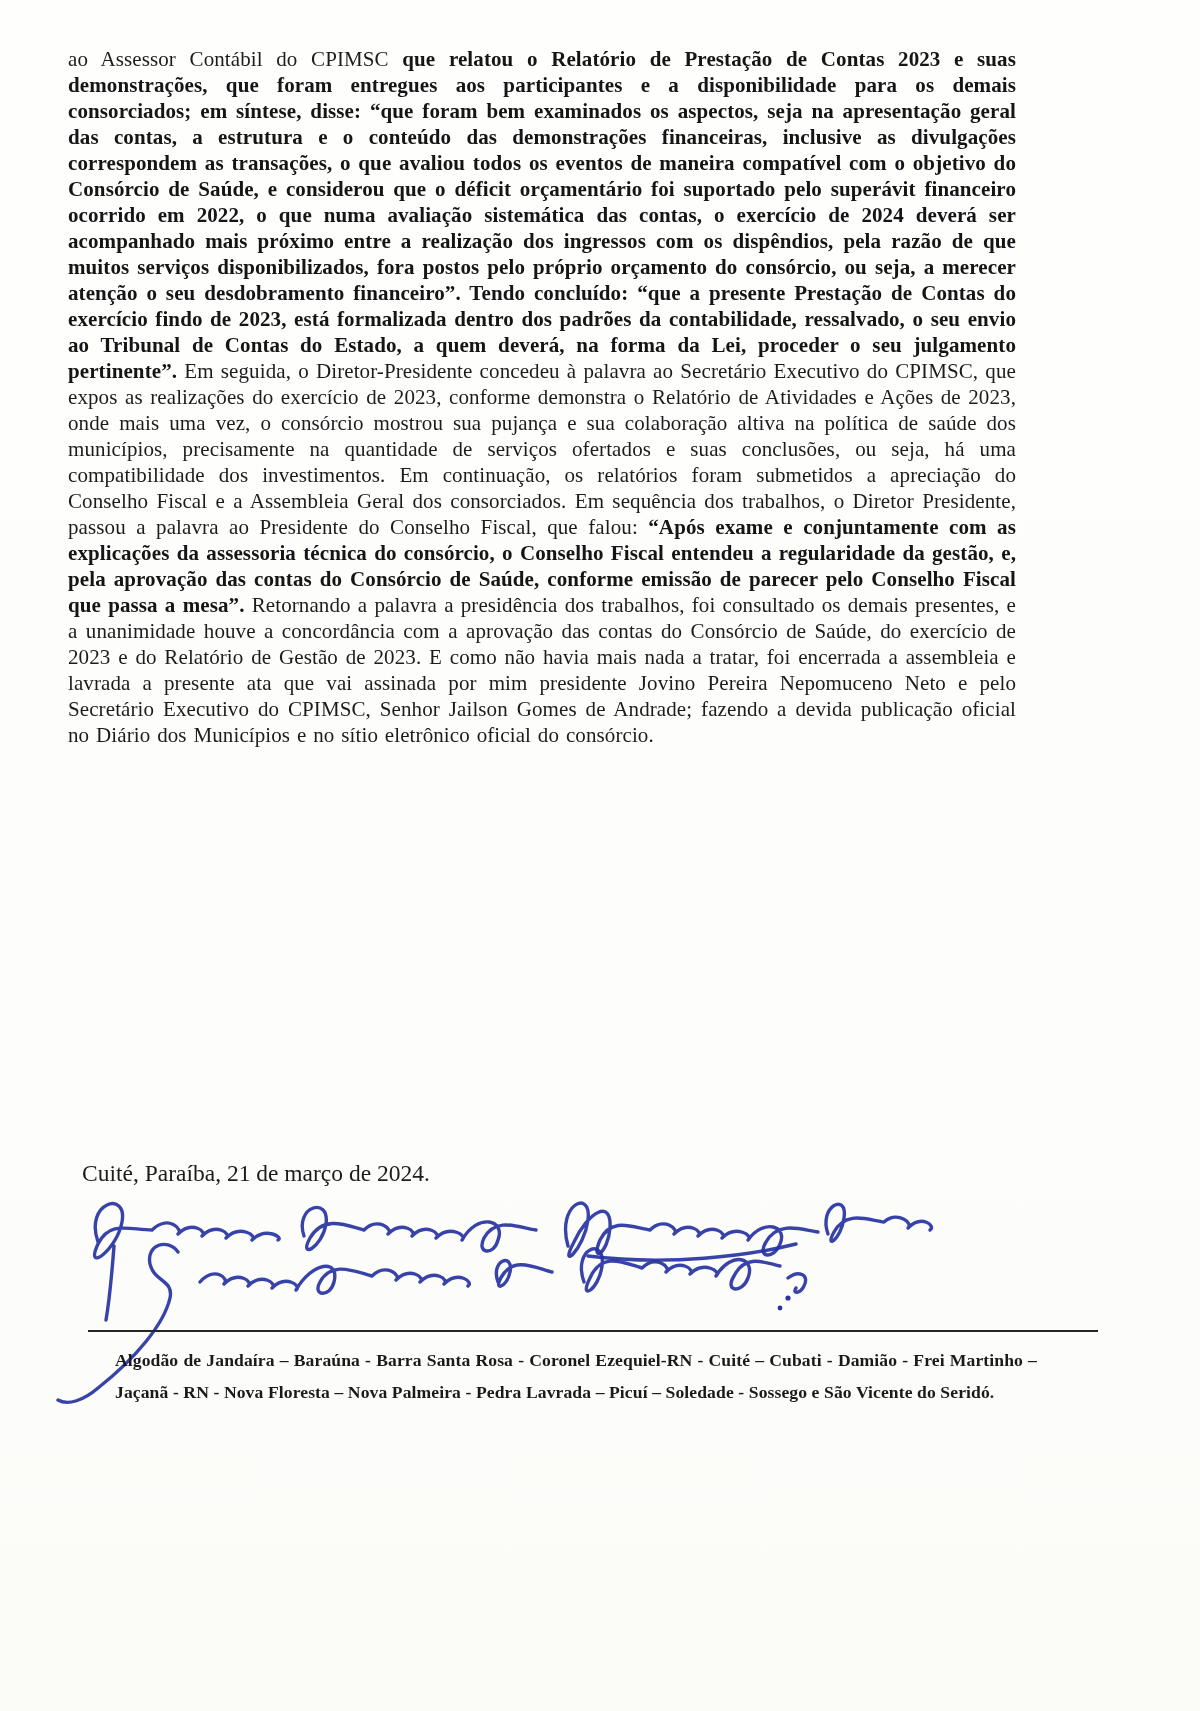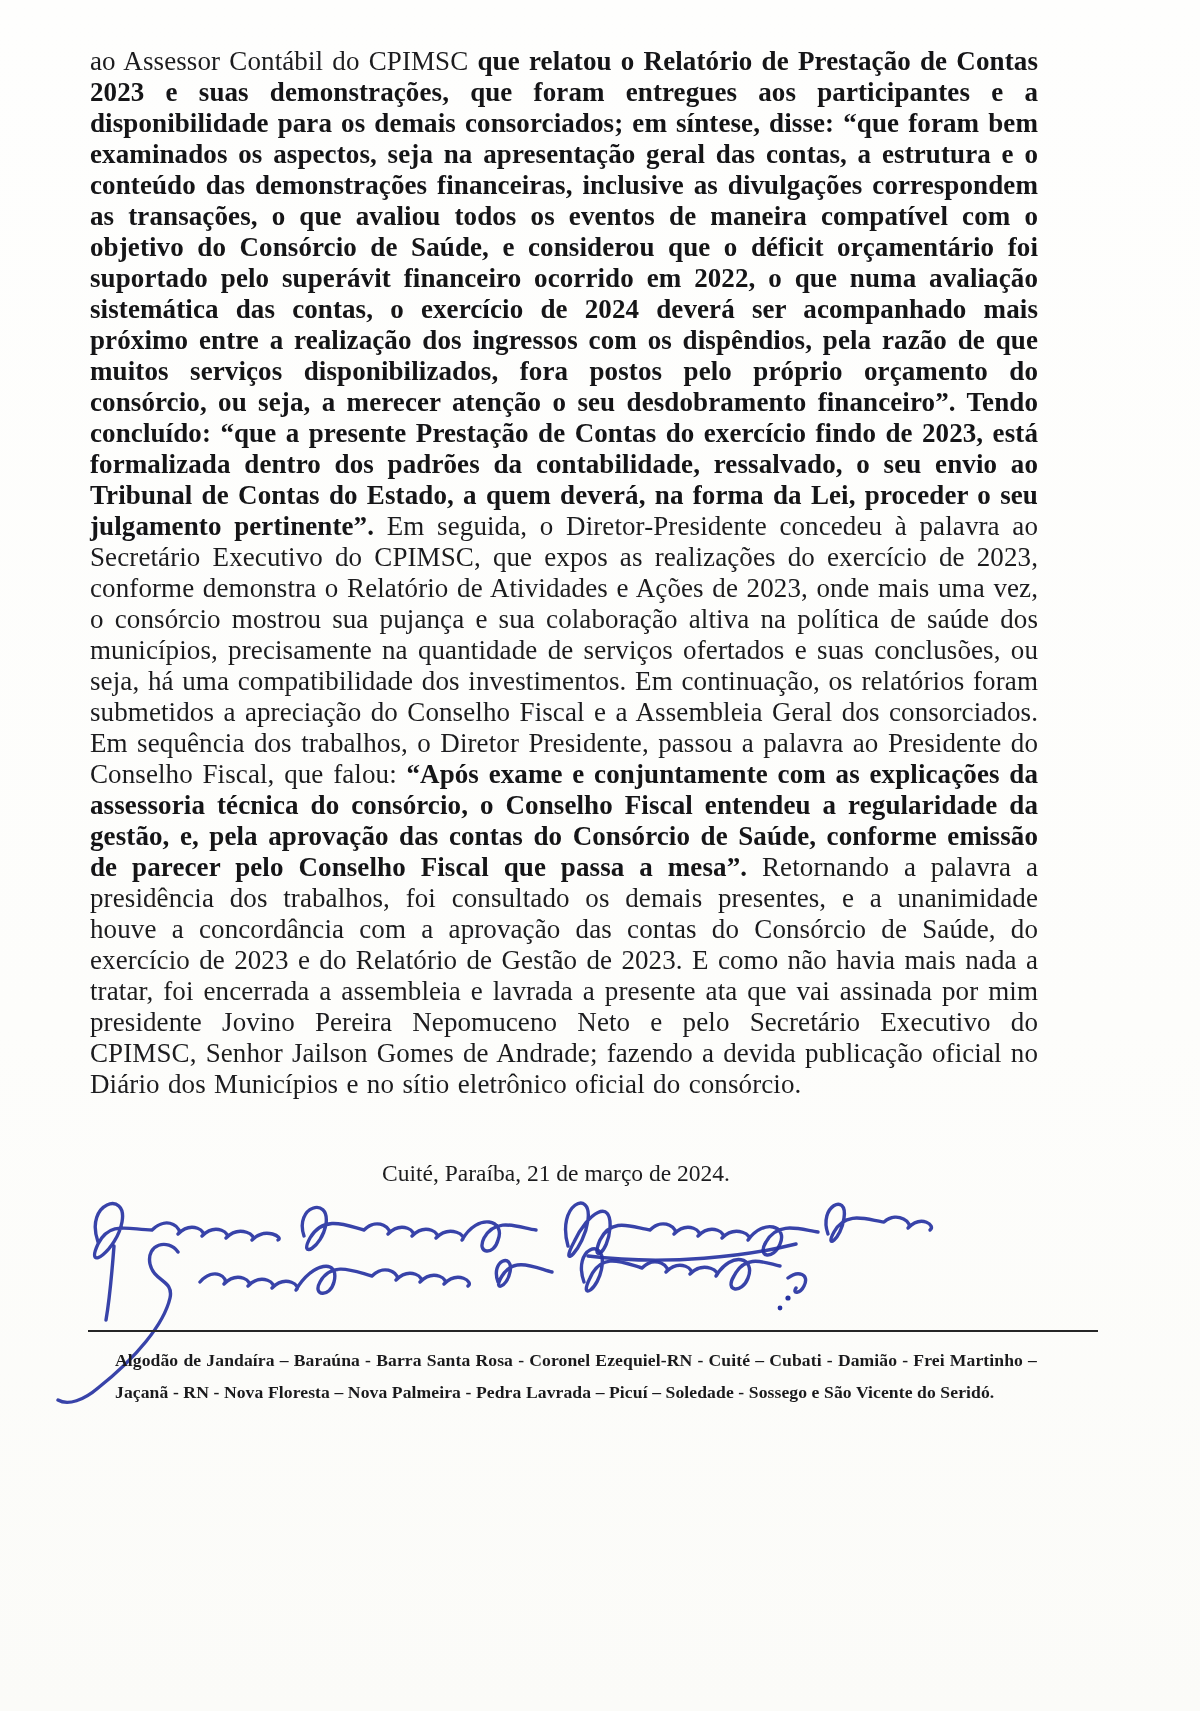--- a/index.html
+++ b/index.html
@@ -11,39 +11,39 @@
     position: relative;
     width: 1200px;
     height: 1711px;
     background: linear-gradient(180deg, #fefefd 0%, #fdfdfb 60%, #fbfbf8 100%);
     font-family: "Liberation Serif", "DejaVu Serif", serif;
     color: #1c1c1e;
     overflow: hidden;
   }
   .body-text {
     position: absolute;
-    left: 90px;
+    left: 68px;
     top: 46px;
     width: 948px;
-    font-size: 27px;
-    line-height: 31px;
+    font-size: 21px;
+    line-height: 26px;
     text-align: justify;
     letter-spacing: 0.1px;
     word-spacing: 1.5px;
   }
   .body-text .bold {
     font-weight: 700;
     color: #151517;
   }
   .date-line {
     position: absolute;
     left: 82px;
     top: 1160px;
     width: 948px;
-    text-align: center;
+    text-align: left;
     font-size: 23.5px;
     color: #1c1c1e;
   }
   .signature-block {
     position: absolute;
     left: 28px;
     top: 1182px;
     width: 1040px;
     height: 230px;
     pointer-events: none;

